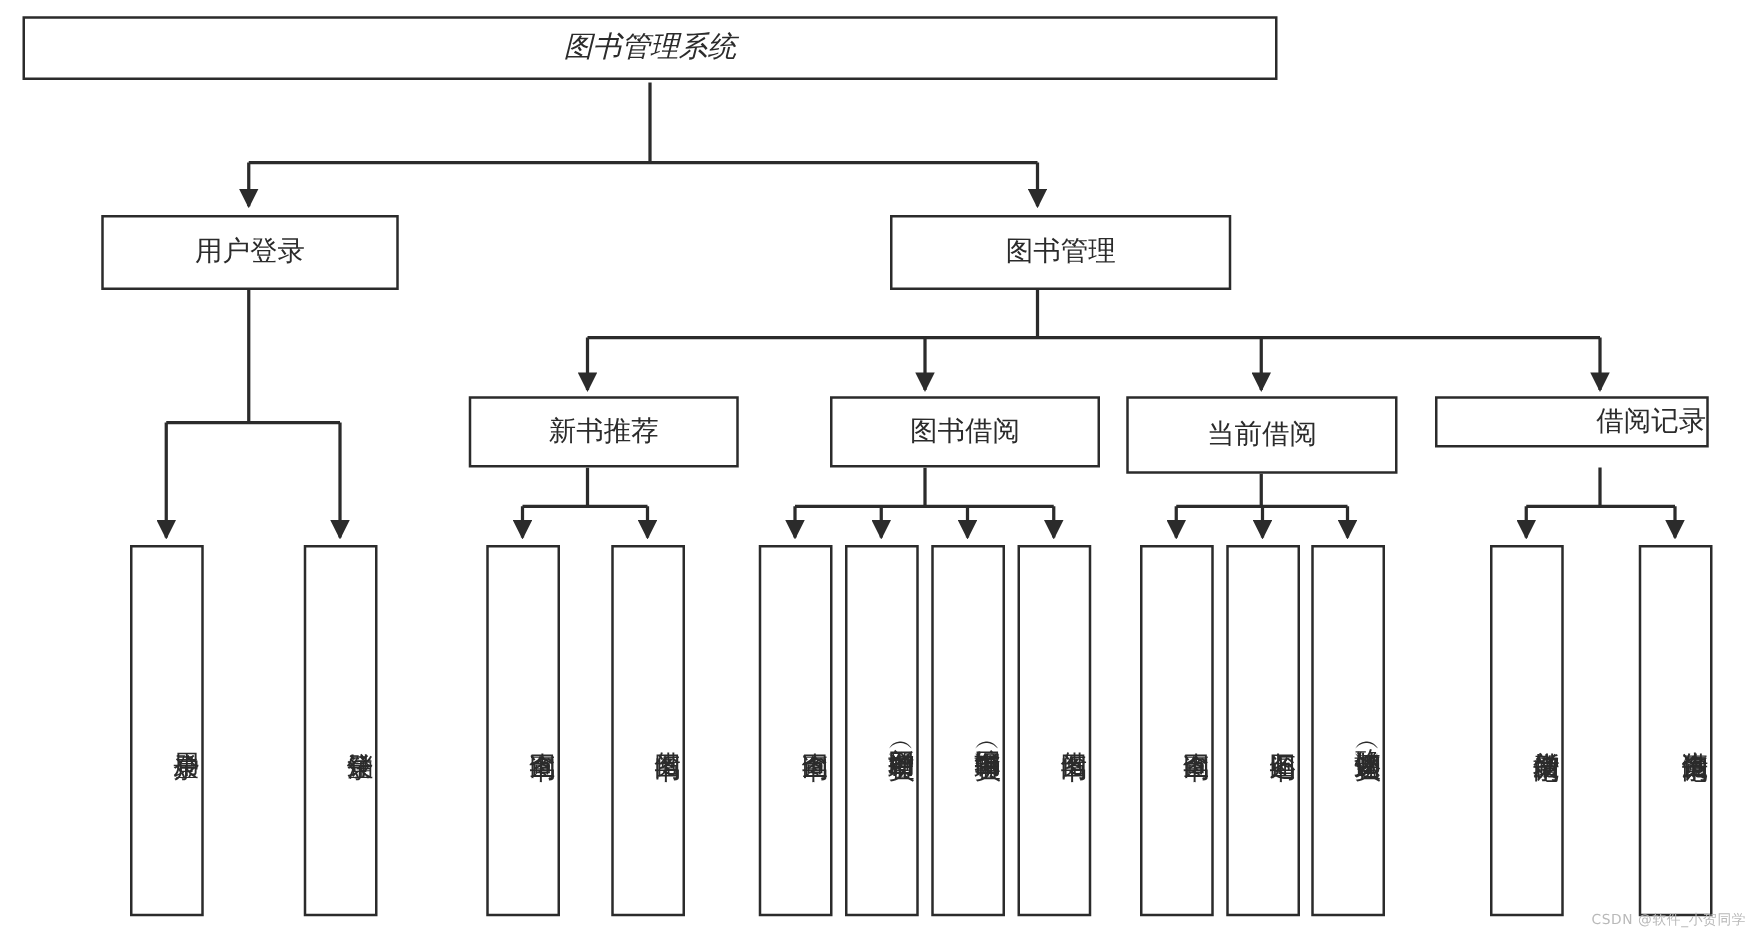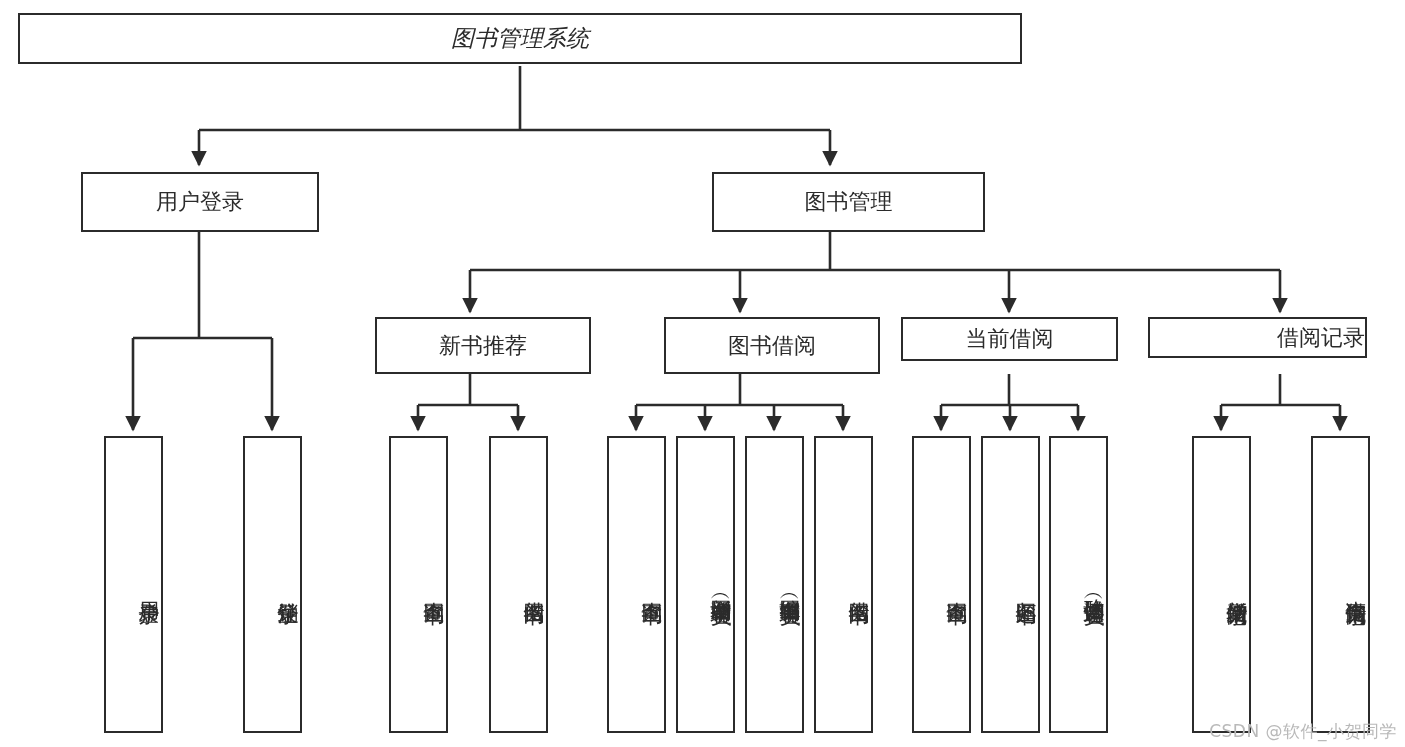--- a/index.html
+++ b/index.html
@@ -48,21 +48,21 @@
     align-items: flex-start;
     justify-content: center;
   }
   .node.leaf.long {
     align-items: flex-start;
   }
   .watermark {
     position: absolute;
     right: 8px;
     bottom: 4px;
-    font-size: 17px;
+    font-size: 11px;
     color: #b9b9b9;
     letter-spacing: 0.5px;
     z-index: 5;
     white-space: nowrap;
   }
 </style>
 </head>
 <body>
 
 <div id="canvas">
@@ -127,21 +127,21 @@
   <div class="node level2" style="left:712px; top:172px; width:273px; height:60px;">
     <span>图书管理</span>
   </div>
 
   <div class="node level3" style="left:362px; top:317px; width:216px; height:57px;margin-left:13px;">
     <span>新书推荐</span>
   </div>
   <div class="node level3" style="left:664px; top:317px; width:216px; height:57px;">
     <span>图书借阅</span>
   </div>
-  <div class="node level3" style="left:901px; top:317px; width:217px; height:44px;">
+  <div class="node level3" style="left:901px; top:317px; width:217px; height:62px;">
     <span>当前借阅</span>
   </div>
   <div class="node level3" style="left:1148px; top:317px; width:219px; height:41px;justify-content:flex-end;">
     <span>借阅记录</span>
   </div>
 
   <div class="node leaf" style="left:104px; top:436px; width:59px; height:297px;">
     <span>用户登录</span>
   </div>
   <div class="node leaf" style="left:243px; top:436px; width:59px; height:297px;">

